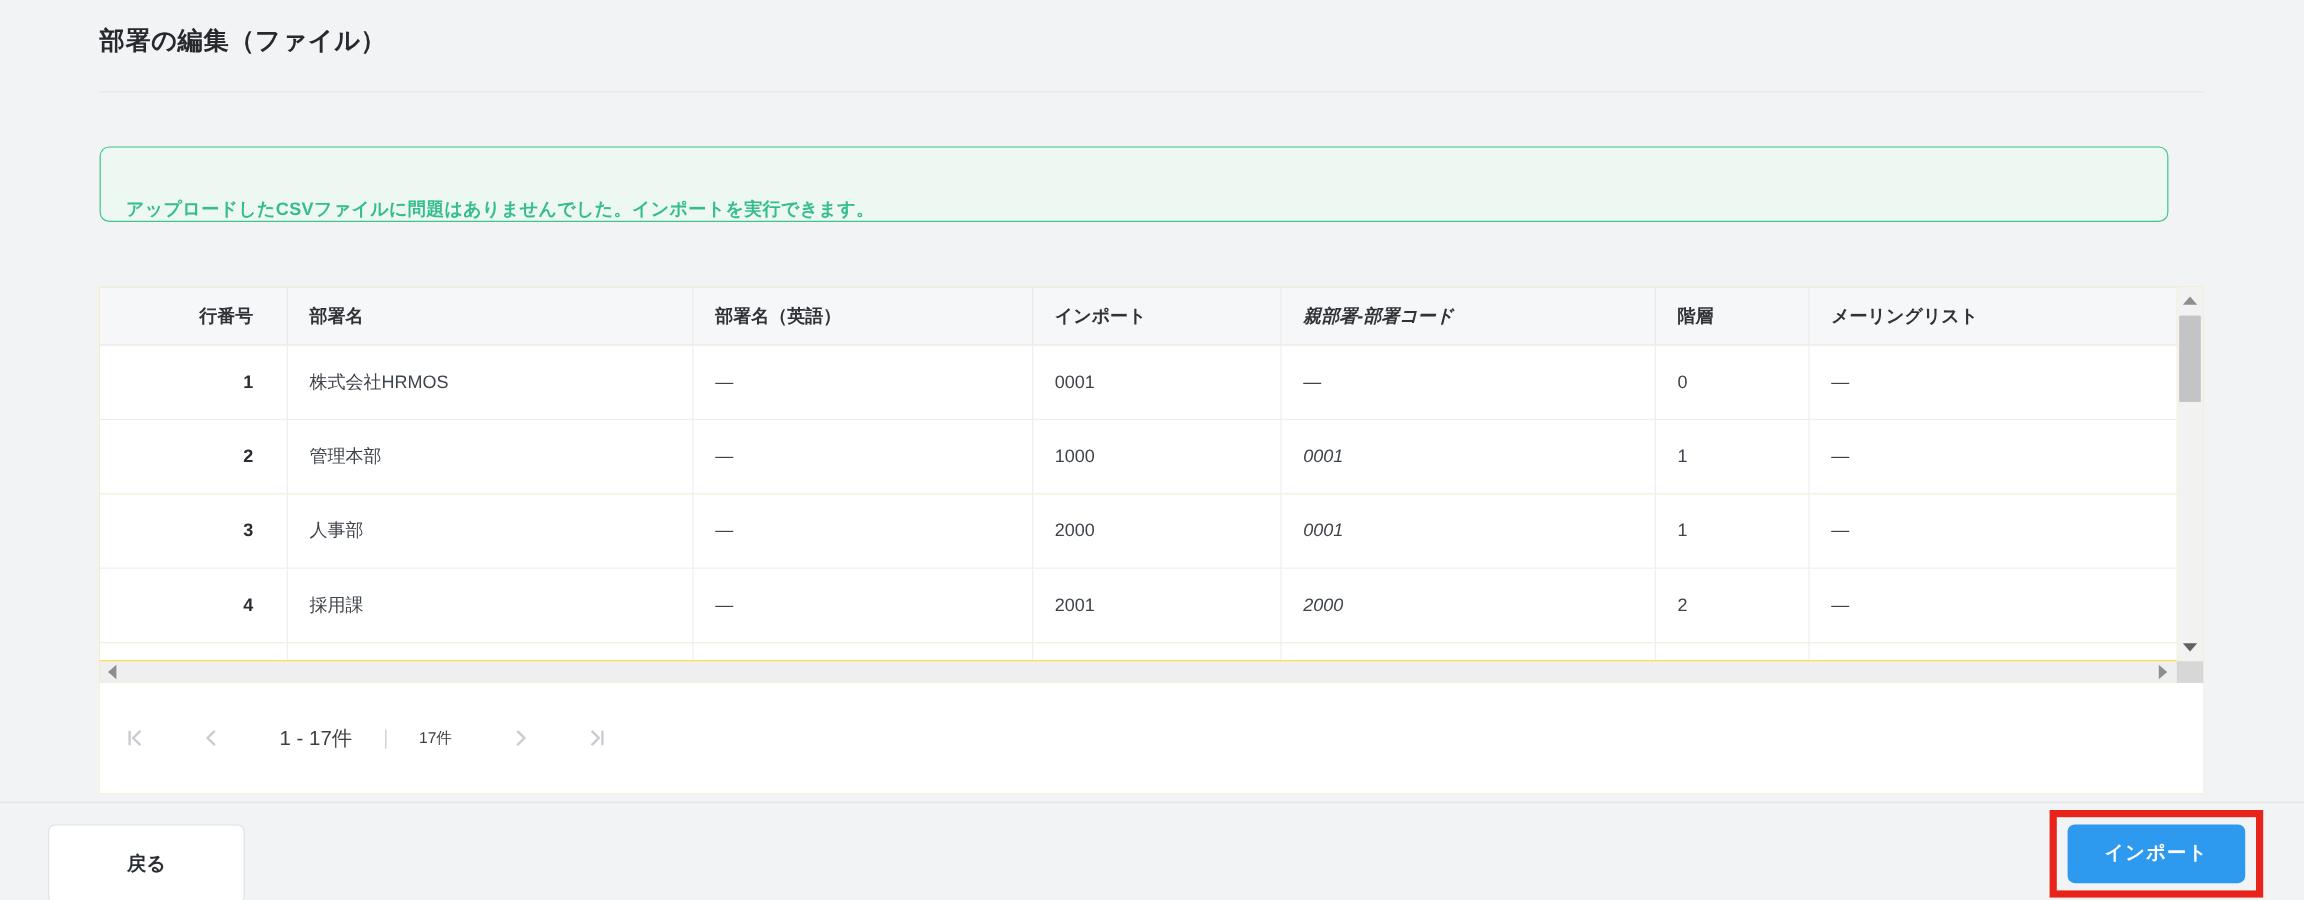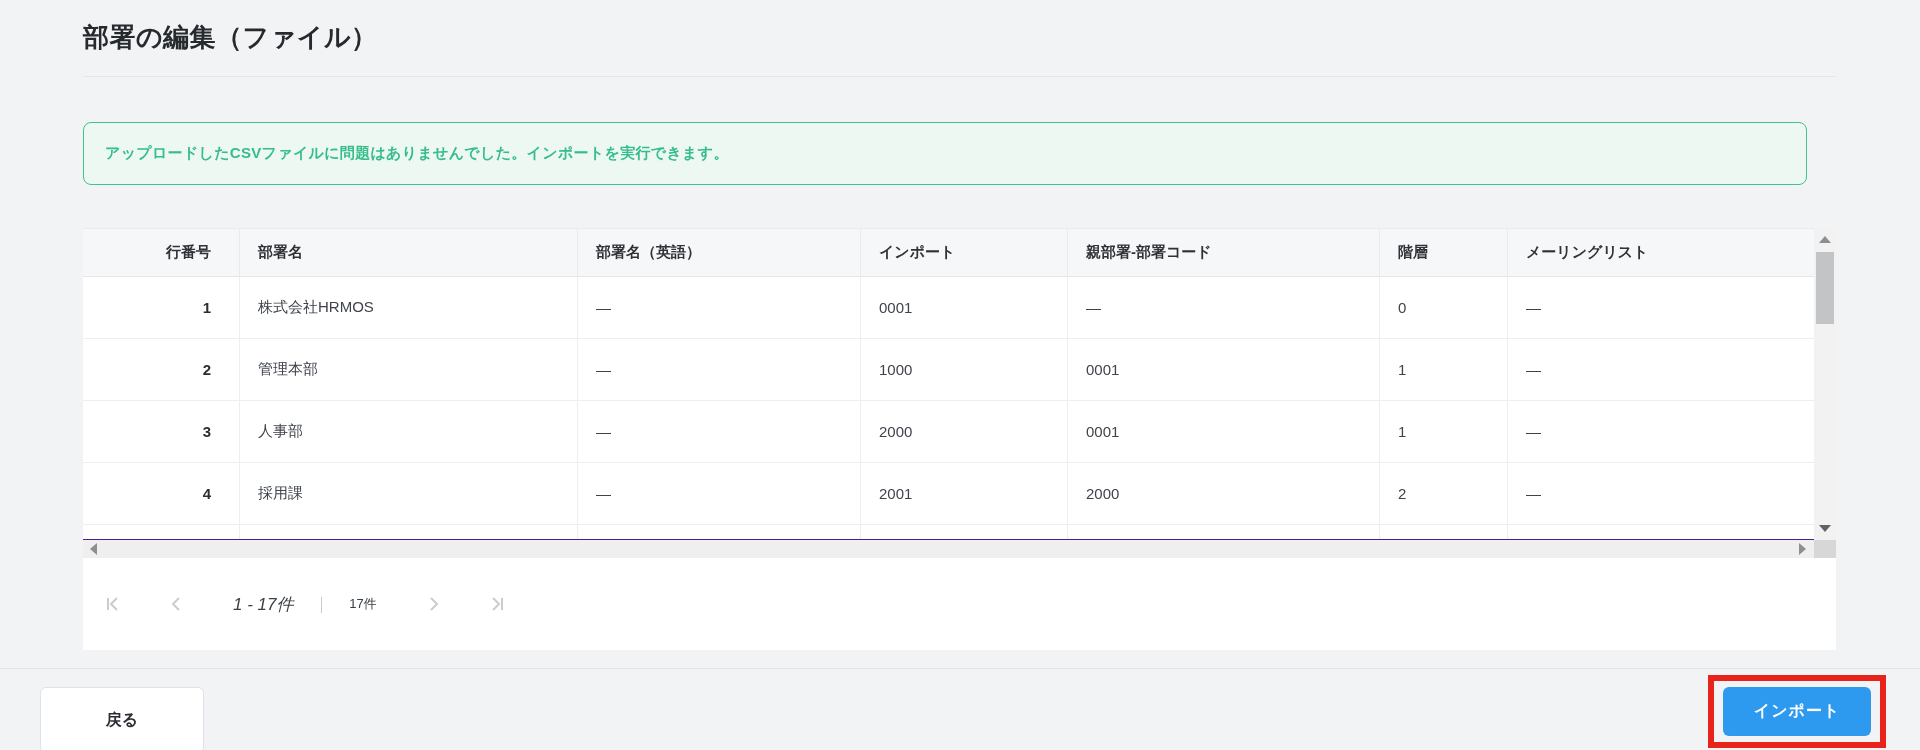--- a/index.html
+++ b/index.html
@@ -6,46 +6,46 @@
   html, body { width: 1920px; height: 750px; }
   body {
     position: relative;
     background: #f2f3f5;
     font-family: "Liberation Sans", "DejaVu Sans", sans-serif;
     overflow: hidden;
   }
 
   .page-title {
     position: absolute; left: 83px; top: 20px;
-    font-size: 26px; font-weight: bold; color: #26292e;
+    font-size: 21px; font-weight: bold; color: #26292e;
     letter-spacing: 0.5px;
   }
   .title-divider {
     position: absolute; left: 83px; top: 76px;
     width: 1753px; height: 1px; background: #e4e6ea;
   }
 
   .alert {
     position: absolute; left: 83px; top: 122px;
     width: 1724px; height: 63px;
     background: #edf8f3;
     border: 1px solid #41c28e;
     border-radius: 8px;
-    display: flex; align-items: center;
+    display: flex; align-items: flex-end;
     padding-left: 21px;
   }
   .alert-text {
     color: #35bd8b; font-size: 15px; font-weight: bold;
     letter-spacing: 0.3px;
   }
 
   .card {
-    position: absolute; left: 83px; top: 228px;
+    position: absolute; left: 83px; top: 239px;
     width: 1753px; height: 422px;
-    background: #4c1d95;
+    background: #fde047;
   }
   .table-wrap { position: relative; height: 312px; overflow: hidden; }
 
   .thead-row {
     display: flex; width: 1731px; height: 49px;
     background: #f6f7f8;
     border-top: 1px solid #e9ebee;
     border-bottom: 1px solid #e4e7ea;
   }
   .trow {
@@ -61,21 +61,21 @@
     font-size: 15px; color: #3f444b;
     border-right: 1px solid #eceef0;
   }
   .thead-row .cell { font-weight: bold; color: #2f3237; border-right: 1px solid #e8eaed; }
   .cell:last-child { border-right: none; }
   .c0 { width: 157px; justify-content: flex-end; padding-right: 28px; }
   .trow .c0 { font-weight: bold; color: #2a2e33; }
   .c1 { width: 338px; }
   .c2 { width: 283px; }
   .c3 { width: 207px; }
-  .c4 { width: 312px; }
+  .c4 { width: 312px; font-style: italic; }
   .c5 { width: 128px; }
   .c6 { flex: 1; }
 
   .vscroll {
     position: absolute; right: 0; top: 0;
     width: 22px; height: 312px;
     background: #f2f2f3;
   }
   .vscroll .thumb {
     position: absolute; left: 2px; right: 2px; top: 24px; height: 72px;
@@ -118,21 +118,21 @@
     height: 92px; background: #ffffff;
     padding-left: 20px;
   }
   .pg-btn {
     width: 20px; height: 20px;
     display: flex; align-items: center; justify-content: center;
     cursor: pointer;
   }
   .pg-btn svg { stroke: #c9ccd1; stroke-width: 2; fill: none; }
   .pg-prev  { margin-left: 44px; }
-  .pg-range { margin-left: 46px; font-size: 17px; color: #3b4046; font-style: italic; }
+  .pg-range { margin-left: 46px; font-size: 17px; color: #3b4046; }
   .pg-sep   { margin-left: 20px; font-size: 16px; color: #c7cacd; }
   .pg-total { margin-left: 20px; font-size: 13px; color: #3b4046; }
   .pg-next  { margin-left: 46px; }
   .pg-last  { margin-left: 44px; }
 
   .footer-divider {
     position: absolute; left: 0; top: 668px;
     width: 1920px; height: 1px; background: #e1e3e6;
   }
   .back-button {

